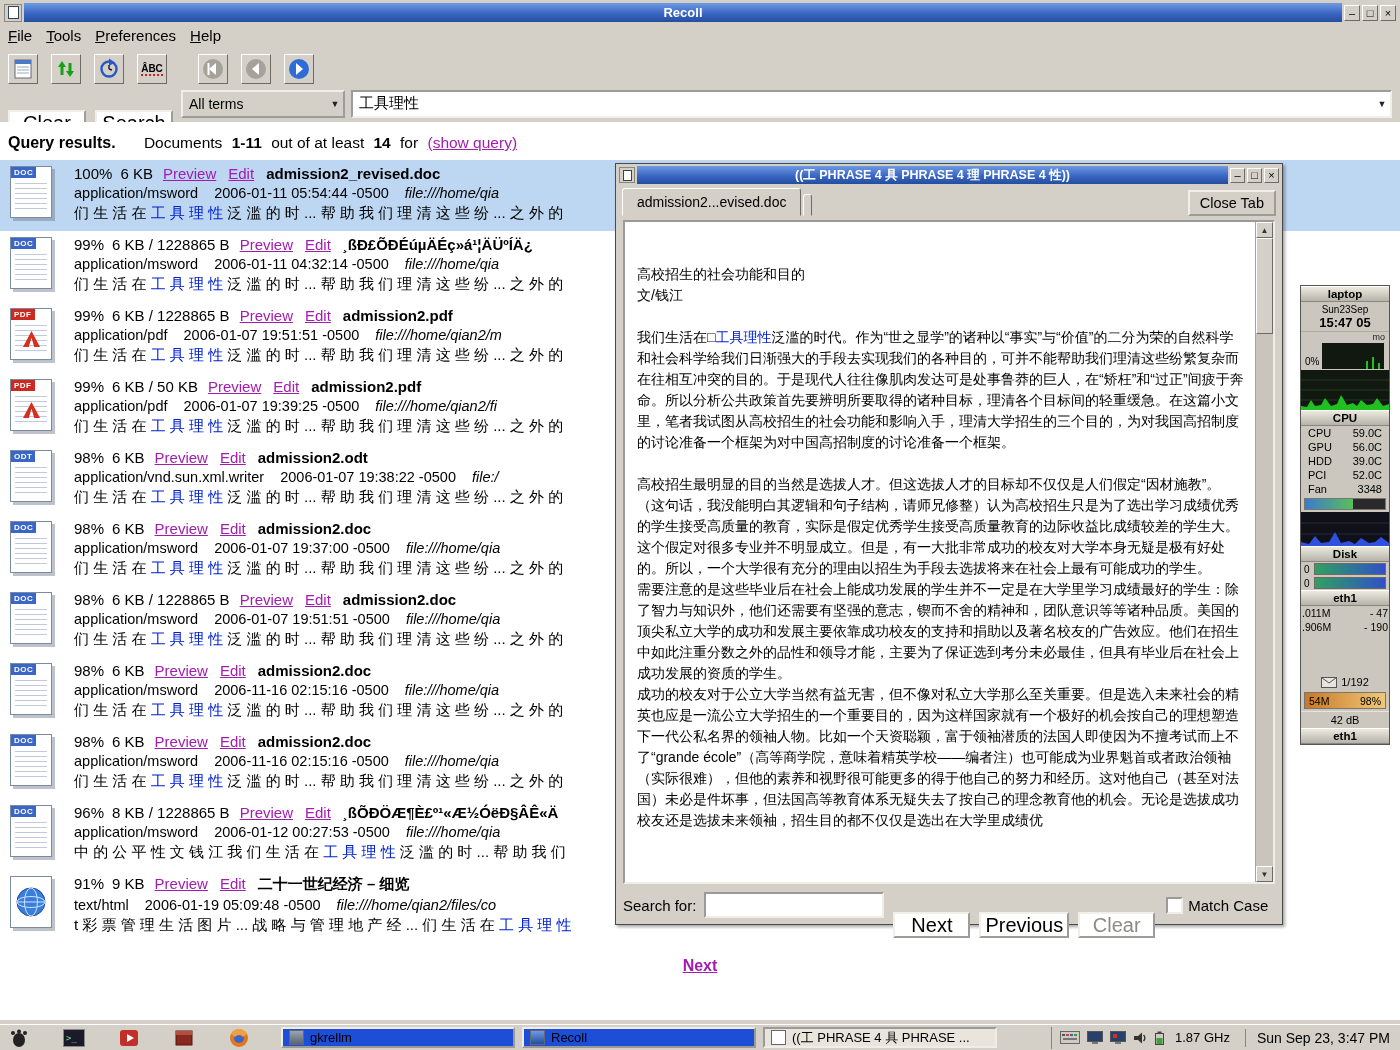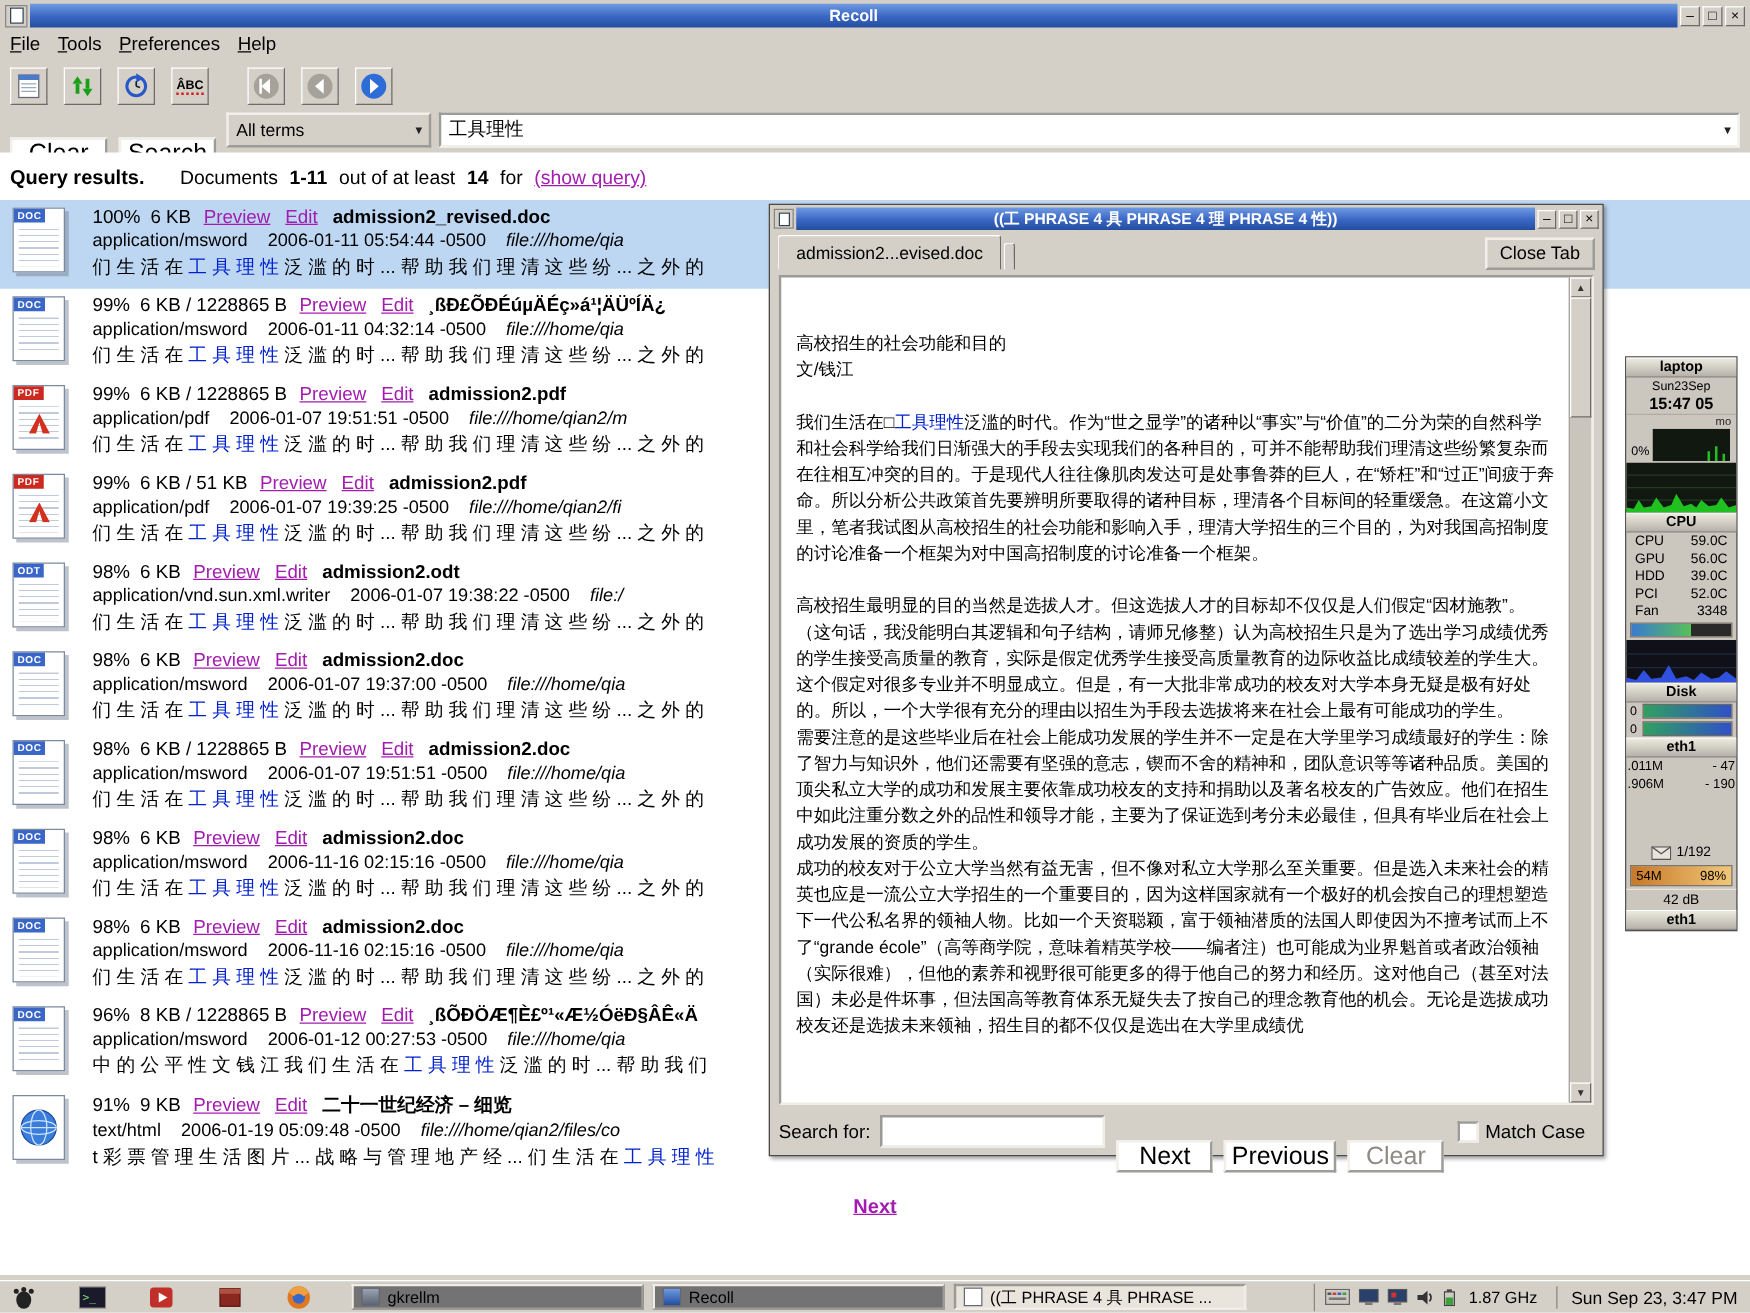--- a/index.html
+++ b/index.html
@@ -128,21 +128,21 @@
   .gk-mail{display:flex;align-items:center;justify-content:center;gap:4px;padding:2px 0;}
   .gk-mem{display:flex;justify-content:space-between;align-items:center;height:15px;margin:2px 3px;padding:0 4px;
     font-size:10.5px;border:1px solid #7a766e;background:linear-gradient(90deg,#c87828,#f0c878);}
   .gk-db{text-align:center;padding:2px 0;font-size:11px;border-top:1px solid #e8e4dc;}
 
   
   #taskbar{position:absolute;left:0;bottom:0;width:1400px;height:26px;background:#d4d0c8;border-top:1px solid #fff;
     display:flex;align-items:center;padding:0 6px;box-sizing:border-box;}
   .launcher{width:26px;height:22px;margin-right:29px;display:flex;align-items:center;justify-content:center;cursor:pointer;}
   .task-btn{width:234px;height:21px;margin-right:7px;display:flex;align-items:center;padding:0 6px;font-size:13px;
-    background:#737373;border:2px outset #f0ede7;cursor:pointer;white-space:nowrap;overflow:hidden;}
+    background:#1d4ed8;border:2px outset #f0ede7;cursor:pointer;white-space:nowrap;overflow:hidden;}
   .task-btn.active{border:2px inset #f0ede7;background:#e9e5dd;}
   .task-btn .ticon{width:13px;height:13px;margin-right:6px;flex:0 0 auto;border:1px solid #667;}
   .ticon.gk{background:linear-gradient(180deg,#9aa4b2,#5a6472);}
   .ticon.rc{background:linear-gradient(180deg,#6f9ae2,#234e9e);}
   .ticon.dc{background:#fff;}
   .tray{margin-left:auto;display:flex;align-items:center;gap:7px;padding-left:8px;border-left:1px solid #8a8680;height:22px;}
   .tray .freq{font-size:13px;margin:0 4px;}
   .tray .sep{width:1px;height:18px;background:#8a8680;margin:0 4px;}
   .tray .clock{font-size:14px;margin-right:4px;white-space:nowrap;}
 </style>
@@ -271,21 +271,21 @@
           <div class="l1"><span class="rank">99%</span><span class="size">6 KB / 1228865 B</span><a>Preview</a><a>Edit</a><span class="fname">admission2.pdf</span></div>
           <div class="l2"><span class="mime">application/pdf</span><span class="date">2006-01-07 19:51:51 -0500</span><span class="url">file:///home/qian2/m</span></div>
           <div class="l3"><span>们 生 活 在 </span><span class="hl">工 具 理 性</span><span> 泛 滥 的 时 ... 帮 助 我 们 理 清 这 些 纷 ... 之 外 的</span></div>
         </div>
         <div class="res-row">
           <div class="file-icon pdf">
             <div class="band">PDF</div>
             <div class="ruled"></div>
             <div class="pdf-mark"></div>
           </div>
-          <div class="l1"><span class="rank">99%</span><span class="size">6 KB / 51 KB</span><a>Preview</a><a>Edit</a><span class="fname">admission2.pdf</span></div>
+          <div class="l1"><span class="rank">99%</span><span class="size">6 KB / 50 KB</span><a>Preview</a><a>Edit</a><span class="fname">admission2.pdf</span></div>
           <div class="l2"><span class="mime">application/pdf</span><span class="date">2006-01-07 19:39:25 -0500</span><span class="url">file:///home/qian2/fi</span></div>
           <div class="l3"><span>们 生 活 在 </span><span class="hl">工 具 理 性</span><span> 泛 滥 的 时 ... 帮 助 我 们 理 清 这 些 纷 ... 之 外 的</span></div>
         </div>
         <div class="res-row">
           <div class="file-icon odt">
             <div class="band">ODT</div>
             <div class="ruled"></div>
           </div>
           <div class="l1"><span class="rank">98%</span><span class="size">6 KB</span><a>Preview</a><a>Edit</a><span class="fname">admission2.odt</span></div>
           <div class="l2"><span class="mime">application/vnd.sun.xml.writer</span><span class="date">2006-01-07 19:38:22 -0500</span><span class="url">file:/</span></div>

